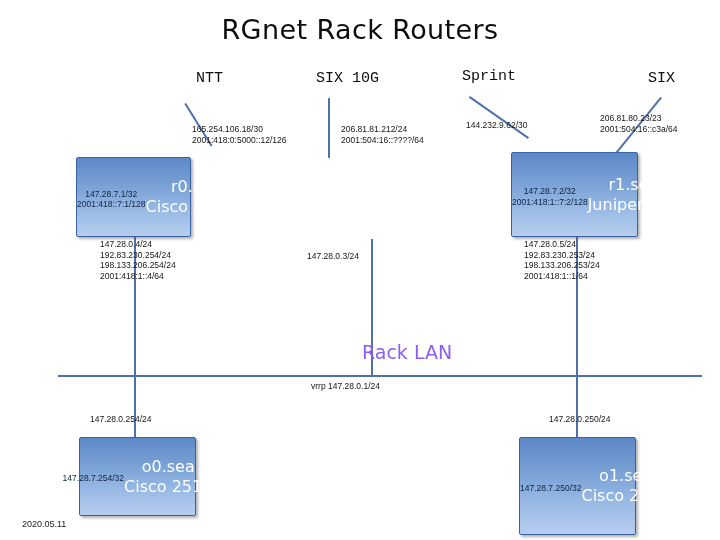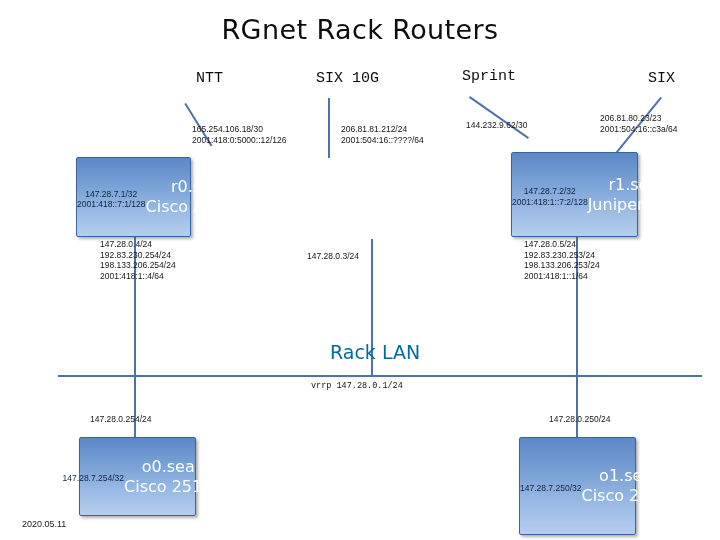--- a/index.html
+++ b/index.html
@@ -95,22 +95,23 @@
     font-size: 16px;
     line-height: 20px;
     color: #ffffff;
     text-align: center;
     white-space: nowrap;
   }
   .lan-title {
     position: absolute;
     font-family: "DejaVu Sans", sans-serif;
     font-size: 19px;
-    color: #0369a1;
-    white-space: nowrap;
+    color: #8b5cf6;
+    white-space: nowrap;
+    margin-left: 32px;
   }
   .footer-date {
     position: absolute;
     font-family: "Liberation Sans", sans-serif;
     font-size: 9px;
     color: #202020;
     white-space: nowrap;
   }
 </style>
 </head>
@@ -137,21 +138,21 @@
   <div class="iplabel" style="left:466px; top:120px; white-space:pre;">144.232.9.62/30</div>
   <div class="iplabel" style="left:600px; top:113px; white-space:pre;">206.81.80.23/23
 2001:504:16::c3a/64</div>
 
   <div class="link vline" style="left:134px; top:237px; height:140px;"></div>
   <div class="link vline" style="left:371px; top:239px; height:138px;"></div>
   <div class="link vline" style="left:576px; top:237px; height:140px;"></div>
 
   <div class="link hline" style="left:58px; top:375px; width:644px;"></div>
   <div class="lan-title" style="left:330px; top:341px;">Rack LAN</div>
-  <div class="iplabel" style="left:311px; top:381px;font-family:Liberation Mono, monospace;">vrrp 147.28.0.1/24</div>
+  <div class="iplabel" style="left:311px; top:381px;">vrrp 147.28.0.1/24</div>
 
   <div class="link vline" style="left:134px; top:377px; height:60px;"></div>
   <div class="link vline" style="left:576px; top:377px; height:60px;"></div>
 
   <div class="iplabel" style="left:100px; top:239px; white-space:pre;">147.28.0.4/24
 192.83.230.254/24
 198.133.206.254/24
 2001:418:1::4/64</div>
   <div class="iplabel" style="left:307px; top:251px; white-space:pre;">147.28.0.3/24</div>
   <div class="iplabel" style="left:524px; top:239px; white-space:pre;">147.28.0.5/24

